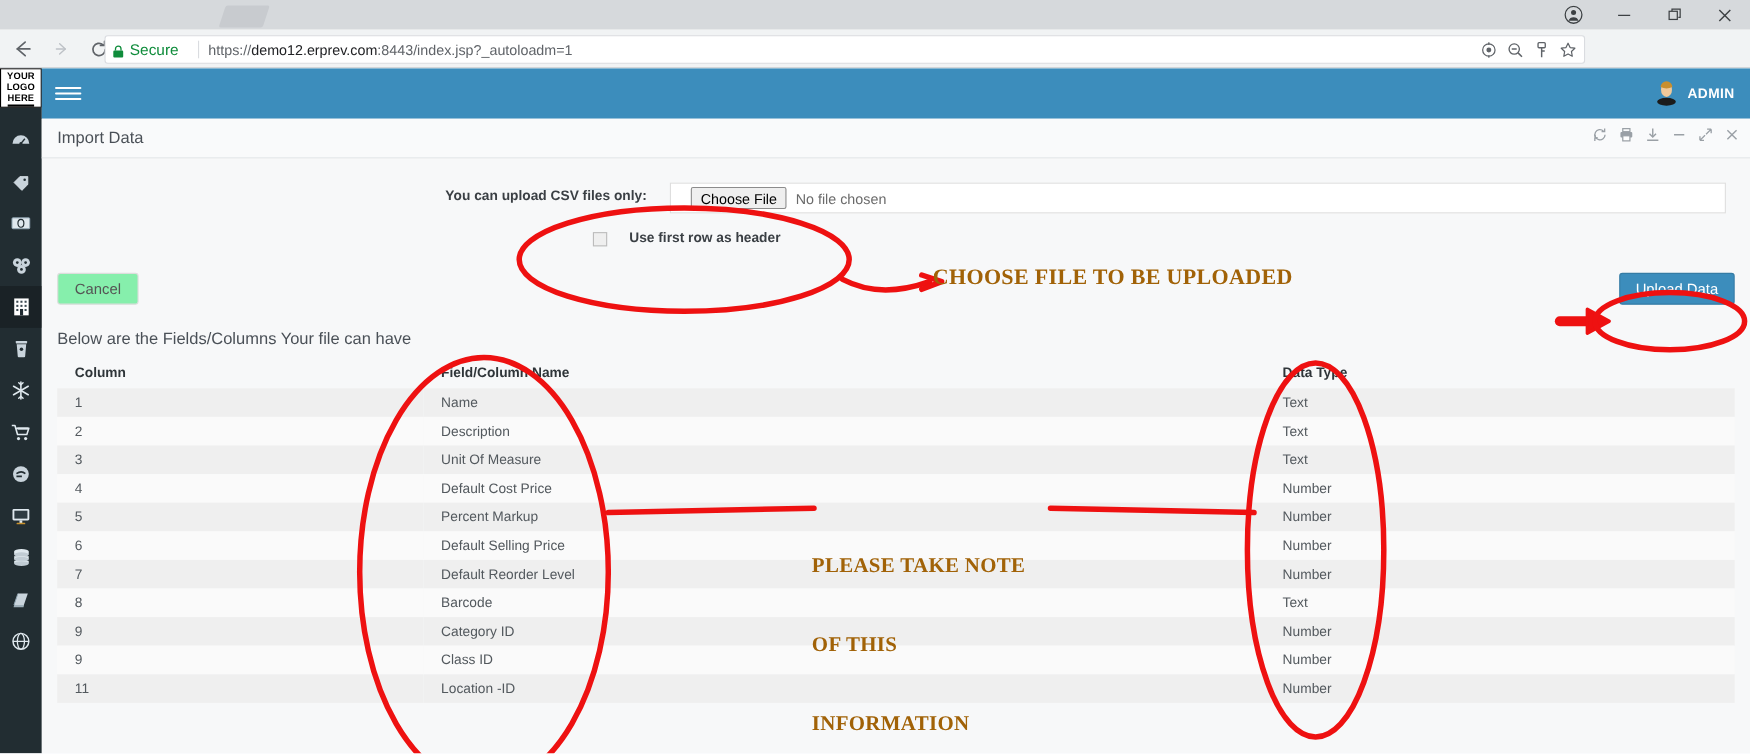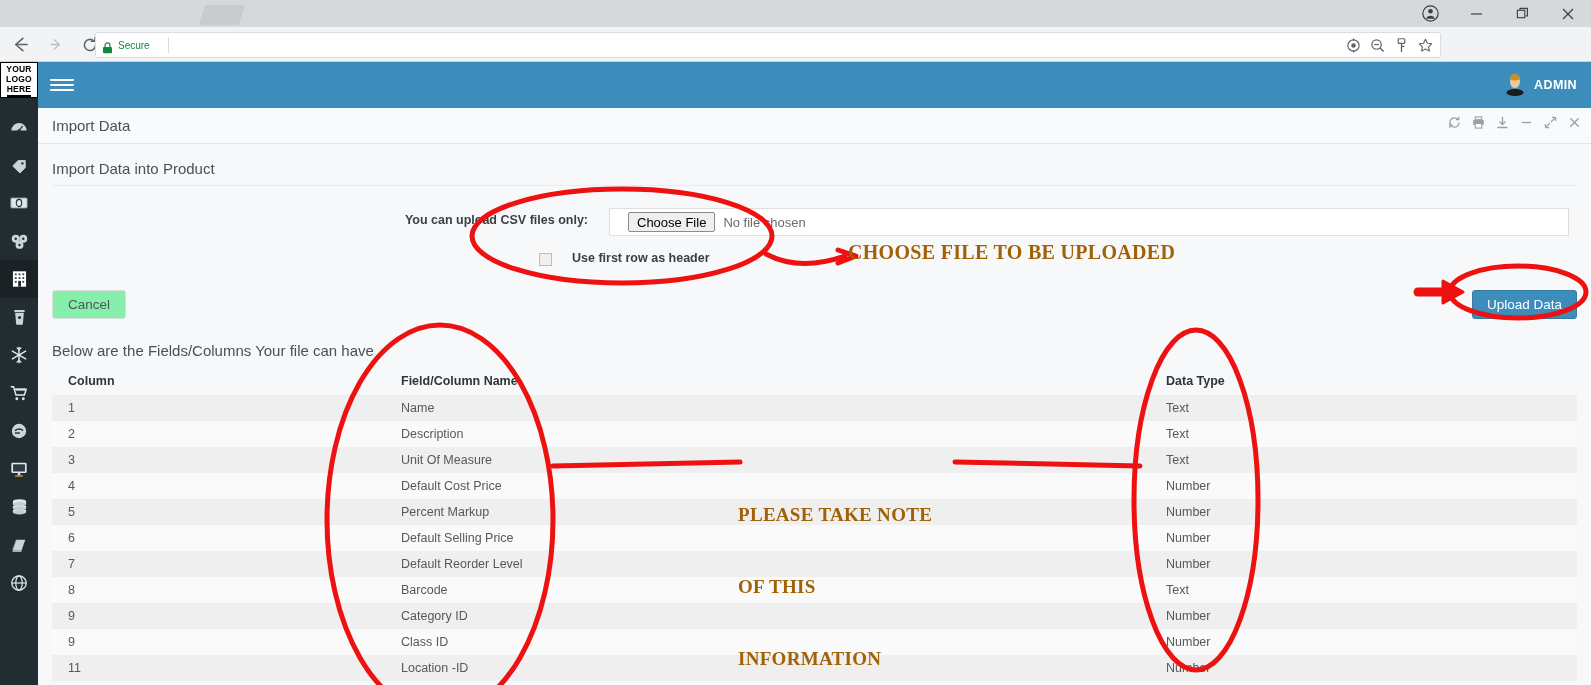--- a/index.html
+++ b/index.html
@@ -60,21 +60,21 @@
   }
   .nav-icon.disabled { color: #bdc1c6; }
   .omnibox {
     position: absolute; left: 95px; top: 5px; width: 1346px; height: 26px;
     background: #ffffff; border: 1px solid #dadce0; border-radius: 3px;
     display: flex; align-items: center; padding: 0 6px;
   }
   .secure-lock {
     width: 11px; height: 11px; margin-right: 5px; flex: 0 0 auto;
   }
-  .secure-text { font-size: 10px; color: #0f8c3b; margin-right: 18px; white-space: nowrap; }
+  .secure-text { font-size: 14px; color: #0f8c3b; margin-right: 18px; white-space: nowrap; }
   .omni-sep { width: 1px; height: 16px; background: #dadce0; margin-right: 8px; }
   .url { font-size: 13px; color: #202124; white-space: nowrap; flex: 1 1 auto; }
   .url .dim { color: #5f6368; }
   .omni-actions {
     position: absolute; right: 4px; top: 0; height: 24px;
     display: flex; align-items: center; gap: 2px;
   }
   .omni-ic {
     width: 22px; height: 22px; display: flex; align-items: center;
     justify-content: center; color: #5f6368; font-size: 14px; cursor: pointer;
@@ -302,20 +302,21 @@
 
     <div class="omnibox">
       <span class="secure-lock">
         <svg width="11" height="12" viewBox="0 0 11 12">
           <rect x="1" y="5" width="9" height="6.3" rx="1" fill="#0f8c3b"></rect>
           <path d="M3 5V3.4a2.5 2.5 0 0 1 5 0V5" fill="none" stroke="#0f8c3b" stroke-width="1.2"></path>
         </svg>
       </span>
       <span class="secure-text">Secure</span>
       <span class="omni-sep"></span>
+      <span class="url"><span class="dim">https://</span><span>demo12.erprev.com</span><span class="dim">:8443/index.jsp?_autoloadm=1</span></span>
       <span class="omni-actions">
         <span class="omni-ic">
           <svg width="15" height="15" viewBox="0 0 16 16">
             <circle cx="8" cy="8" r="6" fill="none" stroke="#5f6368" stroke-width="1.2"></circle>
             <circle cx="8" cy="8" r="2.4" fill="#5f6368"></circle>
             <line x1="8" y1="0.5" x2="8" y2="3" stroke="#5f6368" stroke-width="1.2"></line>
             <line x1="8" y1="13" x2="8" y2="15.5" stroke="#5f6368" stroke-width="1.2"></line>
           </svg>
         </span>
         <span class="omni-ic">
@@ -569,21 +570,20 @@
             <svg width="13" height="13" viewBox="0 0 14 14">
               <line x1="2.5" y1="2.5" x2="11.5" y2="11.5" stroke="#9aa0a6" stroke-width="1.4"></line>
               <line x1="11.5" y1="2.5" x2="2.5" y2="11.5" stroke="#9aa0a6" stroke-width="1.4"></line>
             </svg>
           </span>
         </div>
       </div>
 
       <div class="panel-body">
 
-        <div class="section-title">Import Data into Product</div>
 
         <div class="upload-row">
           <div class="upload-label">You can upload CSV files only:</div>
           <div class="file-control">
             <span class="choose-btn">Choose File</span>
             <span class="nofile">No file chosen</span>
           </div>
         </div>
 
         <div class="checkbox-row">

